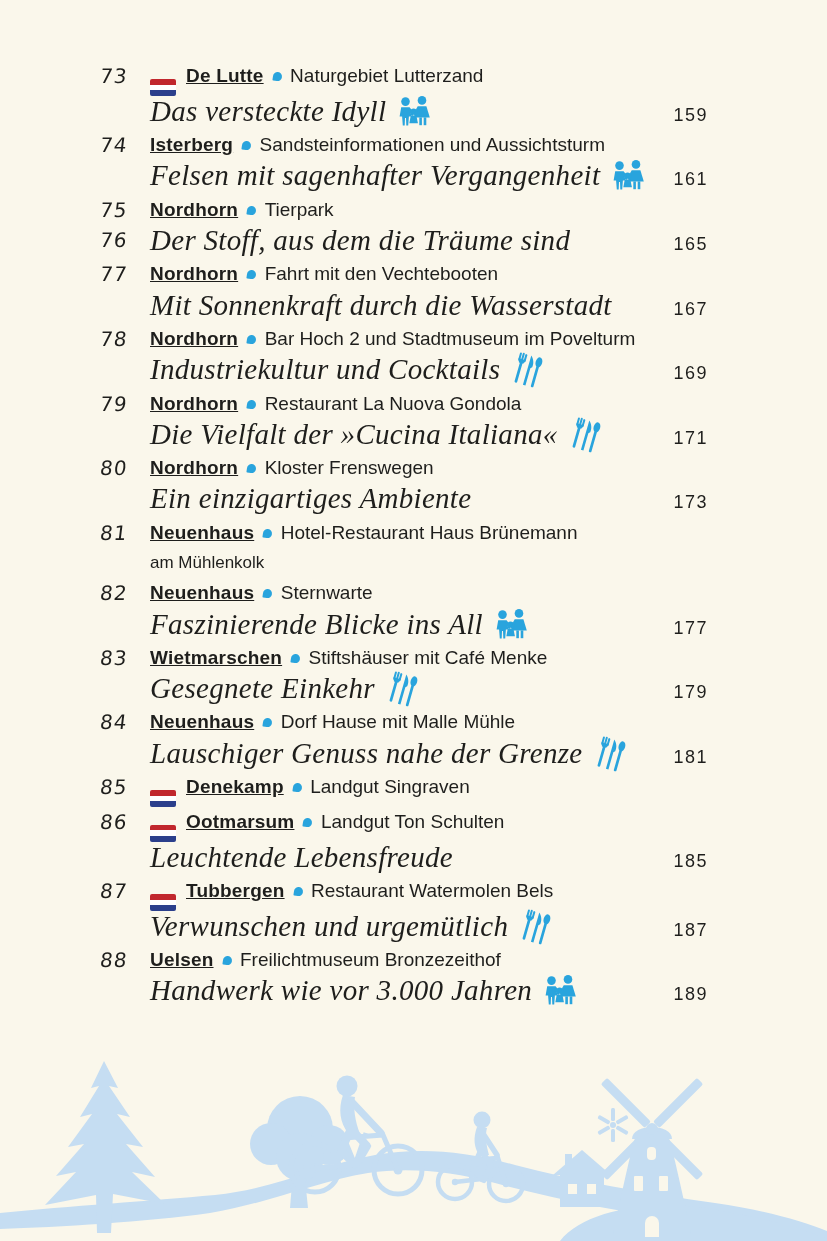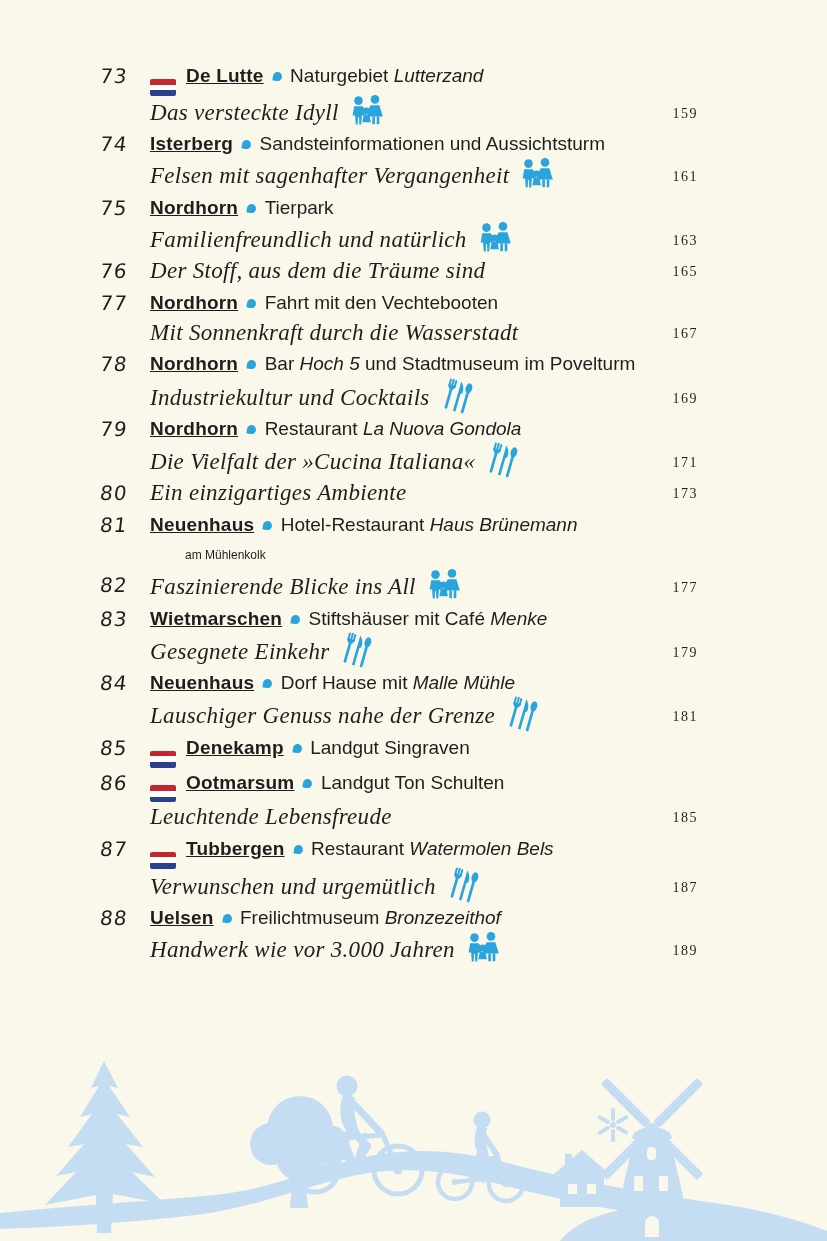--- a/index.html
+++ b/index.html
@@ -16,30 +16,30 @@
   .page{position:absolute;inset:0;}
   .toc{position:absolute;left:150px;top:61px;width:562px;}
   .entry{position:relative;}
   .num{
     position:absolute;left:-50px;top:0;line-height:30.3px;
     font-family:"DejaVu Sans",sans-serif;font-size:20px;font-weight:500;
     transform:skewX(-7deg);letter-spacing:1px;
   }
   .line{line-height:30.3px;font-size:19px;white-space:nowrap;}
   .place{font-weight:bold;letter-spacing:0.2px;text-decoration:underline;}
-  .desc .it{font-style:italic;margin-top:23px;}
-  .extra{line-height:30.3px;font-size:12px;margin-left:35px;}
+  .desc .it{margin-top:23px;}
+  .extra{line-height:30.3px;font-size:17px;}
   .subline{position:static;}
   .sub{
     font-family:"Liberation Serif","DejaVu Serif",serif;font-style:italic;
-    font-size:23px;letter-spacing:0.3px;
+    font-size:29px;letter-spacing:0.3px;
   }
   .pageno{
-    position:absolute;right:14px;bottom:0;line-height:30.3px;
-    font-family:Liberation Serif, serif;font-size:14px;
+    position:absolute;right:4px;bottom:0;line-height:30.3px;
+    font-family:Liberation Sans, sans-serif;font-size:18px;
     font-variant-numeric:oldstyle-nums;font-feature-settings:"onum";
     letter-spacing:1.5px;
   }
   .flag{
     display:inline-flex;flex-direction:column;width:26px;height:17px;
     border-radius:2px;overflow:hidden;vertical-align:-2.5px;margin-right:10px;
   }
   .flag i{display:block;flex:1;}
   .flag i.r{background:var(--flag-red);}
   .flag i.w{background:var(--flag-white);}
@@ -108,35 +108,20 @@
         </svg><span class="pageno">161</span>
       </div>
     </div>
 
     <div class="entry">
       <span class="num">75</span>
       <div class="line l1">
         <span class="place">Nordhorn</span><span class="bullet"></span><span class="desc"><span>Tierpark</span></span>
       </div>
 
-      <div class="line subline">
-        <span class="sub">Familienfreundlich und natürlich</span><svg class="ico" width="33" height="31" viewBox="0 0 33 31">
-          <g fill="var(--accent)">
-            <circle cx="8.5" cy="4.6" r="4.3"></circle>
-            <path d="M4.2 10.2 H12.8 L14.4 19.6 H11.9 L11.2 28.6 H9.3 L9 21 H8 L7.7 28.6 H5.8 L5.1 19.6 H2.6 Z"></path>
-            <circle cx="25" cy="3.4" r="4.3"></circle>
-            <path d="M20.6 9.2 h8.8 l3.4 11.2 H17.2 Z"></path>
-            <rect x="22.3" y="20.4" width="2.6" height="7.8"></rect>
-            <rect x="26.7" y="20.4" width="2.6" height="7.8"></rect>
-            <circle cx="16.6" cy="14.6" r="3.1"></circle>
-            <path d="M13.8 18.6 h5.6 l1.5 7.6 h-8.6 Z"></path>
-            <path d="M13 12.6 L15.2 17.6 M20.8 11.4 L18.2 17.6" stroke="var(--accent)" stroke-width="2.4" stroke-linecap="round" fill="none"></path>
-          </g>
-        </svg><span class="pageno">163</span>
-      </div>
     </div>
 
     <div class="entry">
       <span class="num">76</span>
 
       <div class="line subline">
         <span class="sub">Der Stoff, aus dem die Träume sind</span><span class="pageno">165</span>
       </div>
     </div>
 
@@ -147,21 +132,21 @@
       </div>
 
       <div class="line subline">
         <span class="sub">Mit Sonnenkraft durch die Wasserstadt</span><span class="pageno">167</span>
       </div>
     </div>
 
     <div class="entry">
       <span class="num">78</span>
       <div class="line l1">
-        <span class="place">Nordhorn</span><span class="bullet"></span><span class="desc"><span>Bar </span><span class="it">Hoch 5</span><span> und Stadtmuseum im Povelturm</span></span>
+        <span class="place">Nordhorn</span><span class="bullet"></span><span class="desc"><span>Bar </span><span class="it">Hoch 2</span><span> und Stadtmuseum im Povelturm</span></span>
       </div>
 
       <div class="line subline">
         <span class="sub">Industriekultur und Cocktails</span><svg class="ico" width="30" height="32" viewBox="0 0 30 32">
           <g fill="var(--accent)" transform="rotate(16 15 16)">
             <rect x="4.6" y="0.6" width="2" height="8.4" rx="1"></rect>
             <rect x="7.4" y="0" width="2" height="9" rx="1"></rect>
             <rect x="10.2" y="0.6" width="2" height="8.4" rx="1"></rect>
             <path d="M4.6 6.6 h7.6 l-1.6 4.2 h-4.4 Z"></path>
             <rect x="7.1" y="8.2" width="2.7" height="22.8" rx="1.3"></rect>
@@ -190,36 +175,42 @@
             <path d="M16.1 0.6 C19.6 3.6 20.9 8.2 20.2 11.6 L18.7 13.1 L18.7 31 L16.1 31 Z"></path>
             <ellipse cx="25.3" cy="5.1" rx="3.3" ry="5.1"></ellipse>
             <rect x="24" y="8.6" width="2.7" height="22.4" rx="1.3"></rect>
           </g>
         </svg><span class="pageno">171</span>
       </div>
     </div>
 
     <div class="entry">
       <span class="num">80</span>
+      <div class="line l1">
+        <span class="place">Nordhorn</span><span class="bullet"></span><span class="desc"><span>Kloster Frenswegen</span></span>
+      </div>
 
       <div class="line subline">
         <span class="sub">Ein einzigartiges Ambiente</span><span class="pageno">173</span>
       </div>
     </div>
 
     <div class="entry">
       <span class="num">81</span>
       <div class="line l1">
         <span class="place">Neuenhaus</span><span class="bullet"></span><span class="desc"><span>Hotel-Restaurant </span><span class="it">Haus Brünemann</span></span>
       </div>
       <div class="extra">am Mühlenkolk</div>
     </div>
 
     <div class="entry">
       <span class="num">82</span>
+      <div class="line l1">
+        <span class="place">Neuenhaus</span><span class="bullet"></span><span class="desc"><span>Sternwarte</span></span>
+      </div>
 
       <div class="line subline">
         <span class="sub">Faszinierende Blicke ins All</span><svg class="ico" width="33" height="31" viewBox="0 0 33 31">
           <g fill="var(--accent)">
             <circle cx="8.5" cy="4.6" r="4.3"></circle>
             <path d="M4.2 10.2 H12.8 L14.4 19.6 H11.9 L11.2 28.6 H9.3 L9 21 H8 L7.7 28.6 H5.8 L5.1 19.6 H2.6 Z"></path>
             <circle cx="25" cy="3.4" r="4.3"></circle>
             <path d="M20.6 9.2 h8.8 l3.4 11.2 H17.2 Z"></path>
             <rect x="22.3" y="20.4" width="2.6" height="7.8"></rect>
             <rect x="26.7" y="20.4" width="2.6" height="7.8"></rect>

